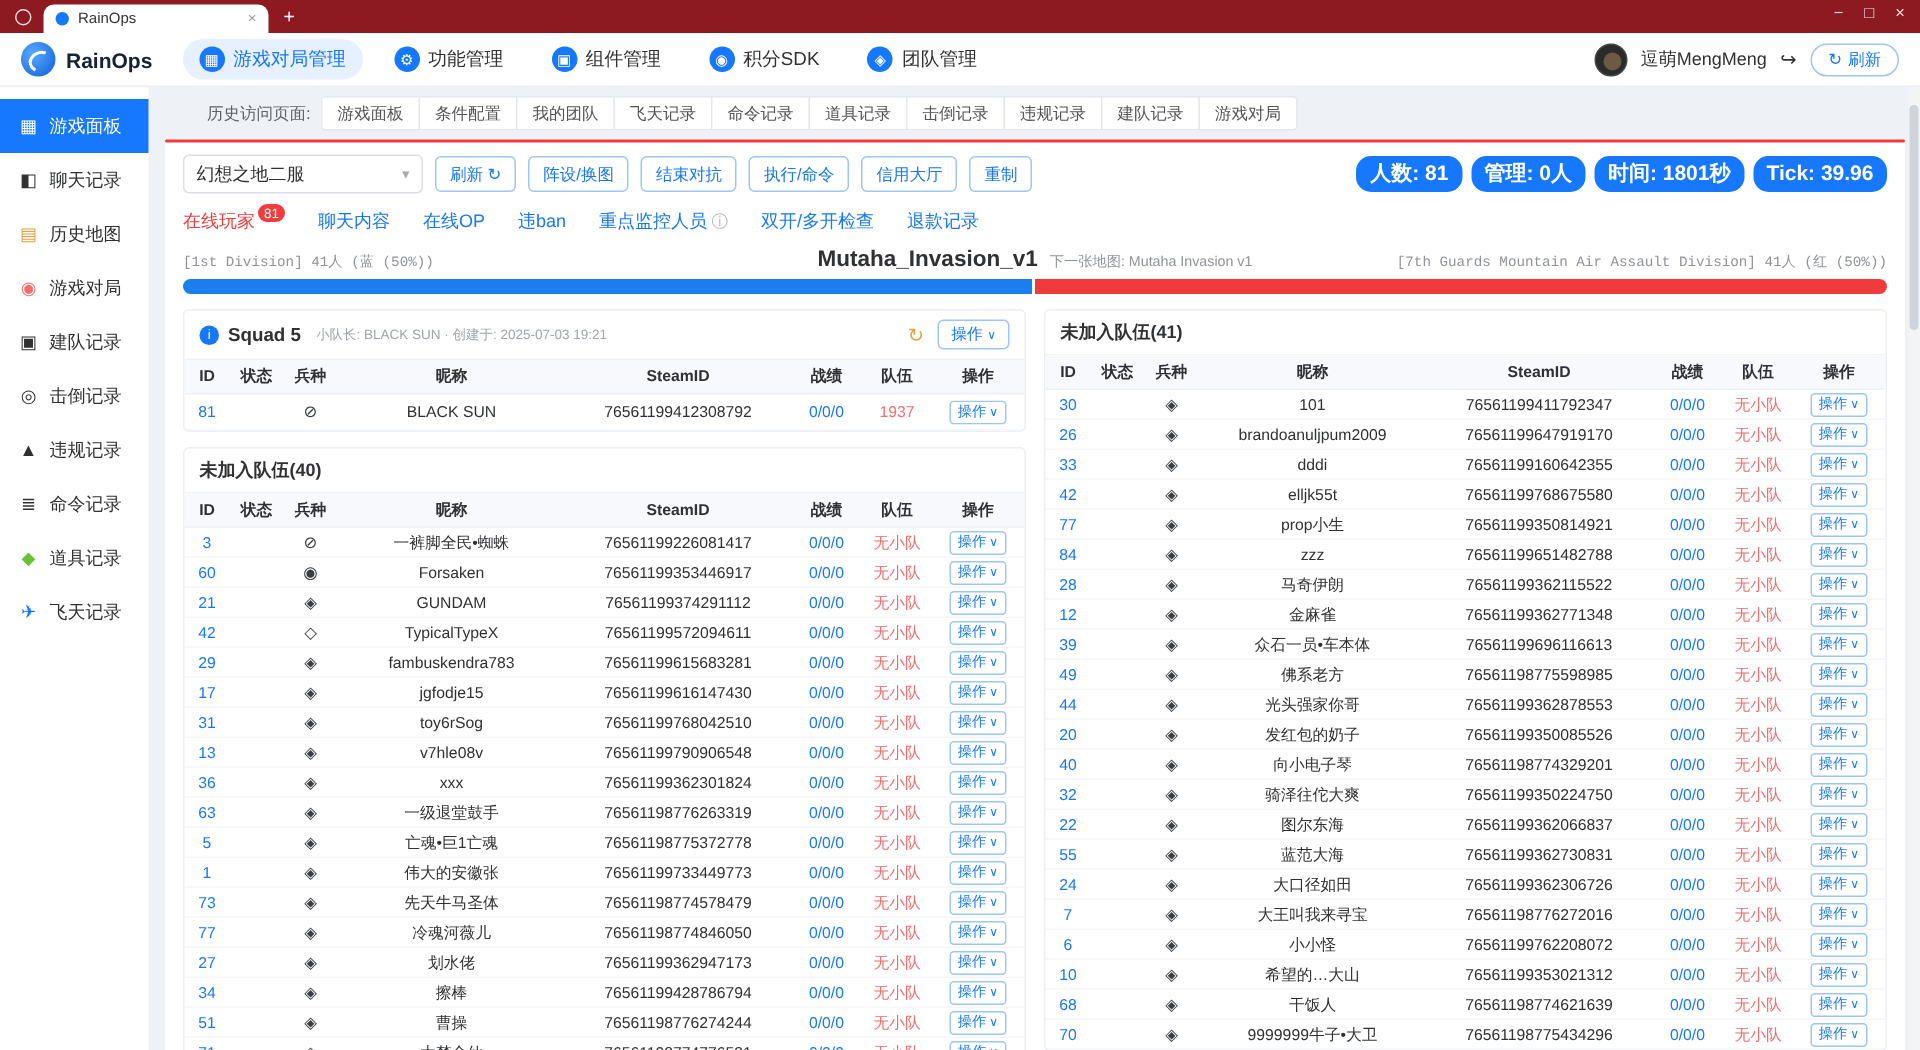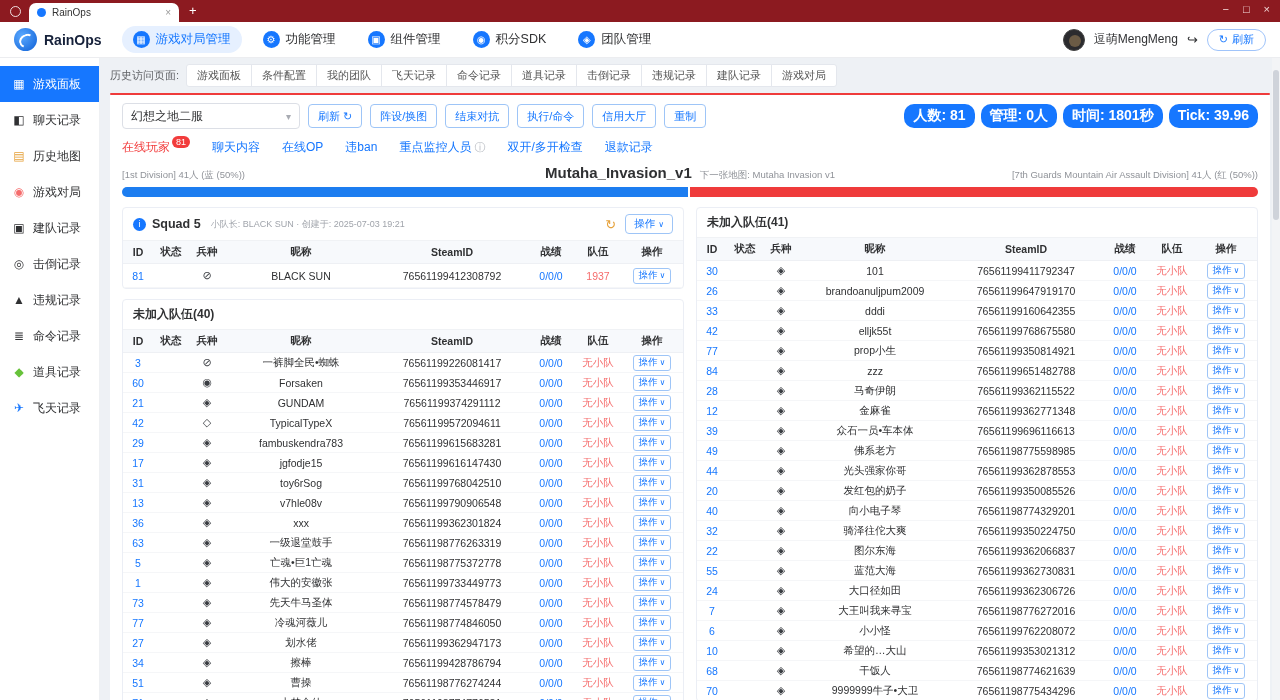--- a/index.html
+++ b/index.html
@@ -36,45 +36,45 @@
   .layout { display:flex; height:642px; }
   .sidebar { width:100px; background:#fff; height:100%; border-right:1px solid #eef0f3; padding-top:8px; }
   .side-item { height:36px; display:flex; align-items:center; gap:7px; padding-left:12px; font-size:12px; color:#303133; cursor:pointer; }
   .side-item.active { background:#1677ff; color:#fff; }
   .side-ico { font-size:12px; width:14px; text-align:center; }
   .side-item.active .side-ico { color:#fff !important; }
 
   .main { flex:1; padding:6px 10px 0 10px; min-width:0; }
 
   
-  .history { display:flex; align-items:center; font-size:11px; color:#606266; margin-bottom:6px; }
+  .history { display:flex; align-items:center; font-size:11px; color:#606266; margin-bottom:6px;margin-left:28px; }
   .history-label { margin-right:8px; }
   .hist-item { background:#fff; border:1px solid #e4e7ed; padding:3px 10px; margin-left:-1px; cursor:pointer; color:#555; }
   .hist-item:first-of-type { border-radius:3px 0 0 3px; }
   .hist-item:last-of-type { border-radius:0 3px 3px 0; }
 
   
   .card-main { background:#fff; border-radius:4px; padding:0 12px 12px 12px; height:620px; position:relative; }
   .top-line { height:2px; background:#ef3b3b; border-radius:1px; margin:0 -12px 8px -12px; }
 
   .toolbar { display:flex; align-items:center; gap:8px; }
-  .server-select { width:178px; height:26px; border:1px solid #dcdfe6; border-radius:4px; display:flex; align-items:center; justify-content:space-between; padding:0 8px; font-size:12px; cursor:pointer; background:#fff; }
+  .server-select { width:160px; height:26px; border:1px solid #dcdfe6; border-radius:4px; display:flex; align-items:center; justify-content:space-between; padding:0 8px; font-size:12px; cursor:pointer; background:#fff; }
   .server-caret { color:#a8abb2; font-size:10px; }
   .tbtn { height:24px; padding:0 9px; border:1px solid #9ec5f7; color:#1677ff; background:#fff; border-radius:4px; font-size:11px; display:flex; align-items:center; gap:3px; cursor:pointer; white-space:nowrap; }
   .stats { margin-left:auto; display:flex; gap:6px; }
   .stat-pill { background:#1677ff; color:#fff; font-size:14px; font-weight:bold; padding:3px 9px; border-radius:10px; white-space:nowrap; }
 
   .match-tabs { display:flex; gap:22px; align-items:center; margin-top:10px; font-size:12px; }
   .mtab { color:#1677ff; cursor:pointer; display:inline-flex; align-items:center; }
   .mtab.active { color:#f23c3c; }
   .tab-badge { background:#f23c3c; color:#fff; border-radius:8px; font-size:9px; padding:0 4px; margin-left:2px; position:relative; top:-6px; line-height:12px; }
   .info-dot { color:#b4b8bf; font-size:11px; margin-left:3px; }
 
   .title-row { display:flex; align-items:flex-end; margin-top:8px; }
-  .team-label { flex:1; font-size:9.5px; color:#909399; white-space:nowrap; overflow:hidden; }
+  .team-label { flex:1; font-size:9.5px; color:#909399; white-space:nowrap; overflow:hidden;font-family:Liberation Mono, monospace; }
   .team-label.right { text-align:right; }
   .map-center { display:flex; align-items:baseline; gap:8px; white-space:nowrap; padding:0 10px; }
   .map-title { font-weight:bold; font-size:15px; color:#303133; }
   .next-map { font-size:9.5px; color:#909399; }
 
   .ticket-bar { margin-top:5px; height:10px; border-radius:5px; overflow:hidden; display:flex; }
   .ticket-blue { background:#1c7df0; border-right:2px solid #fff; }
   .ticket-red { background:#ef3b3b; flex:1; }
 
   

